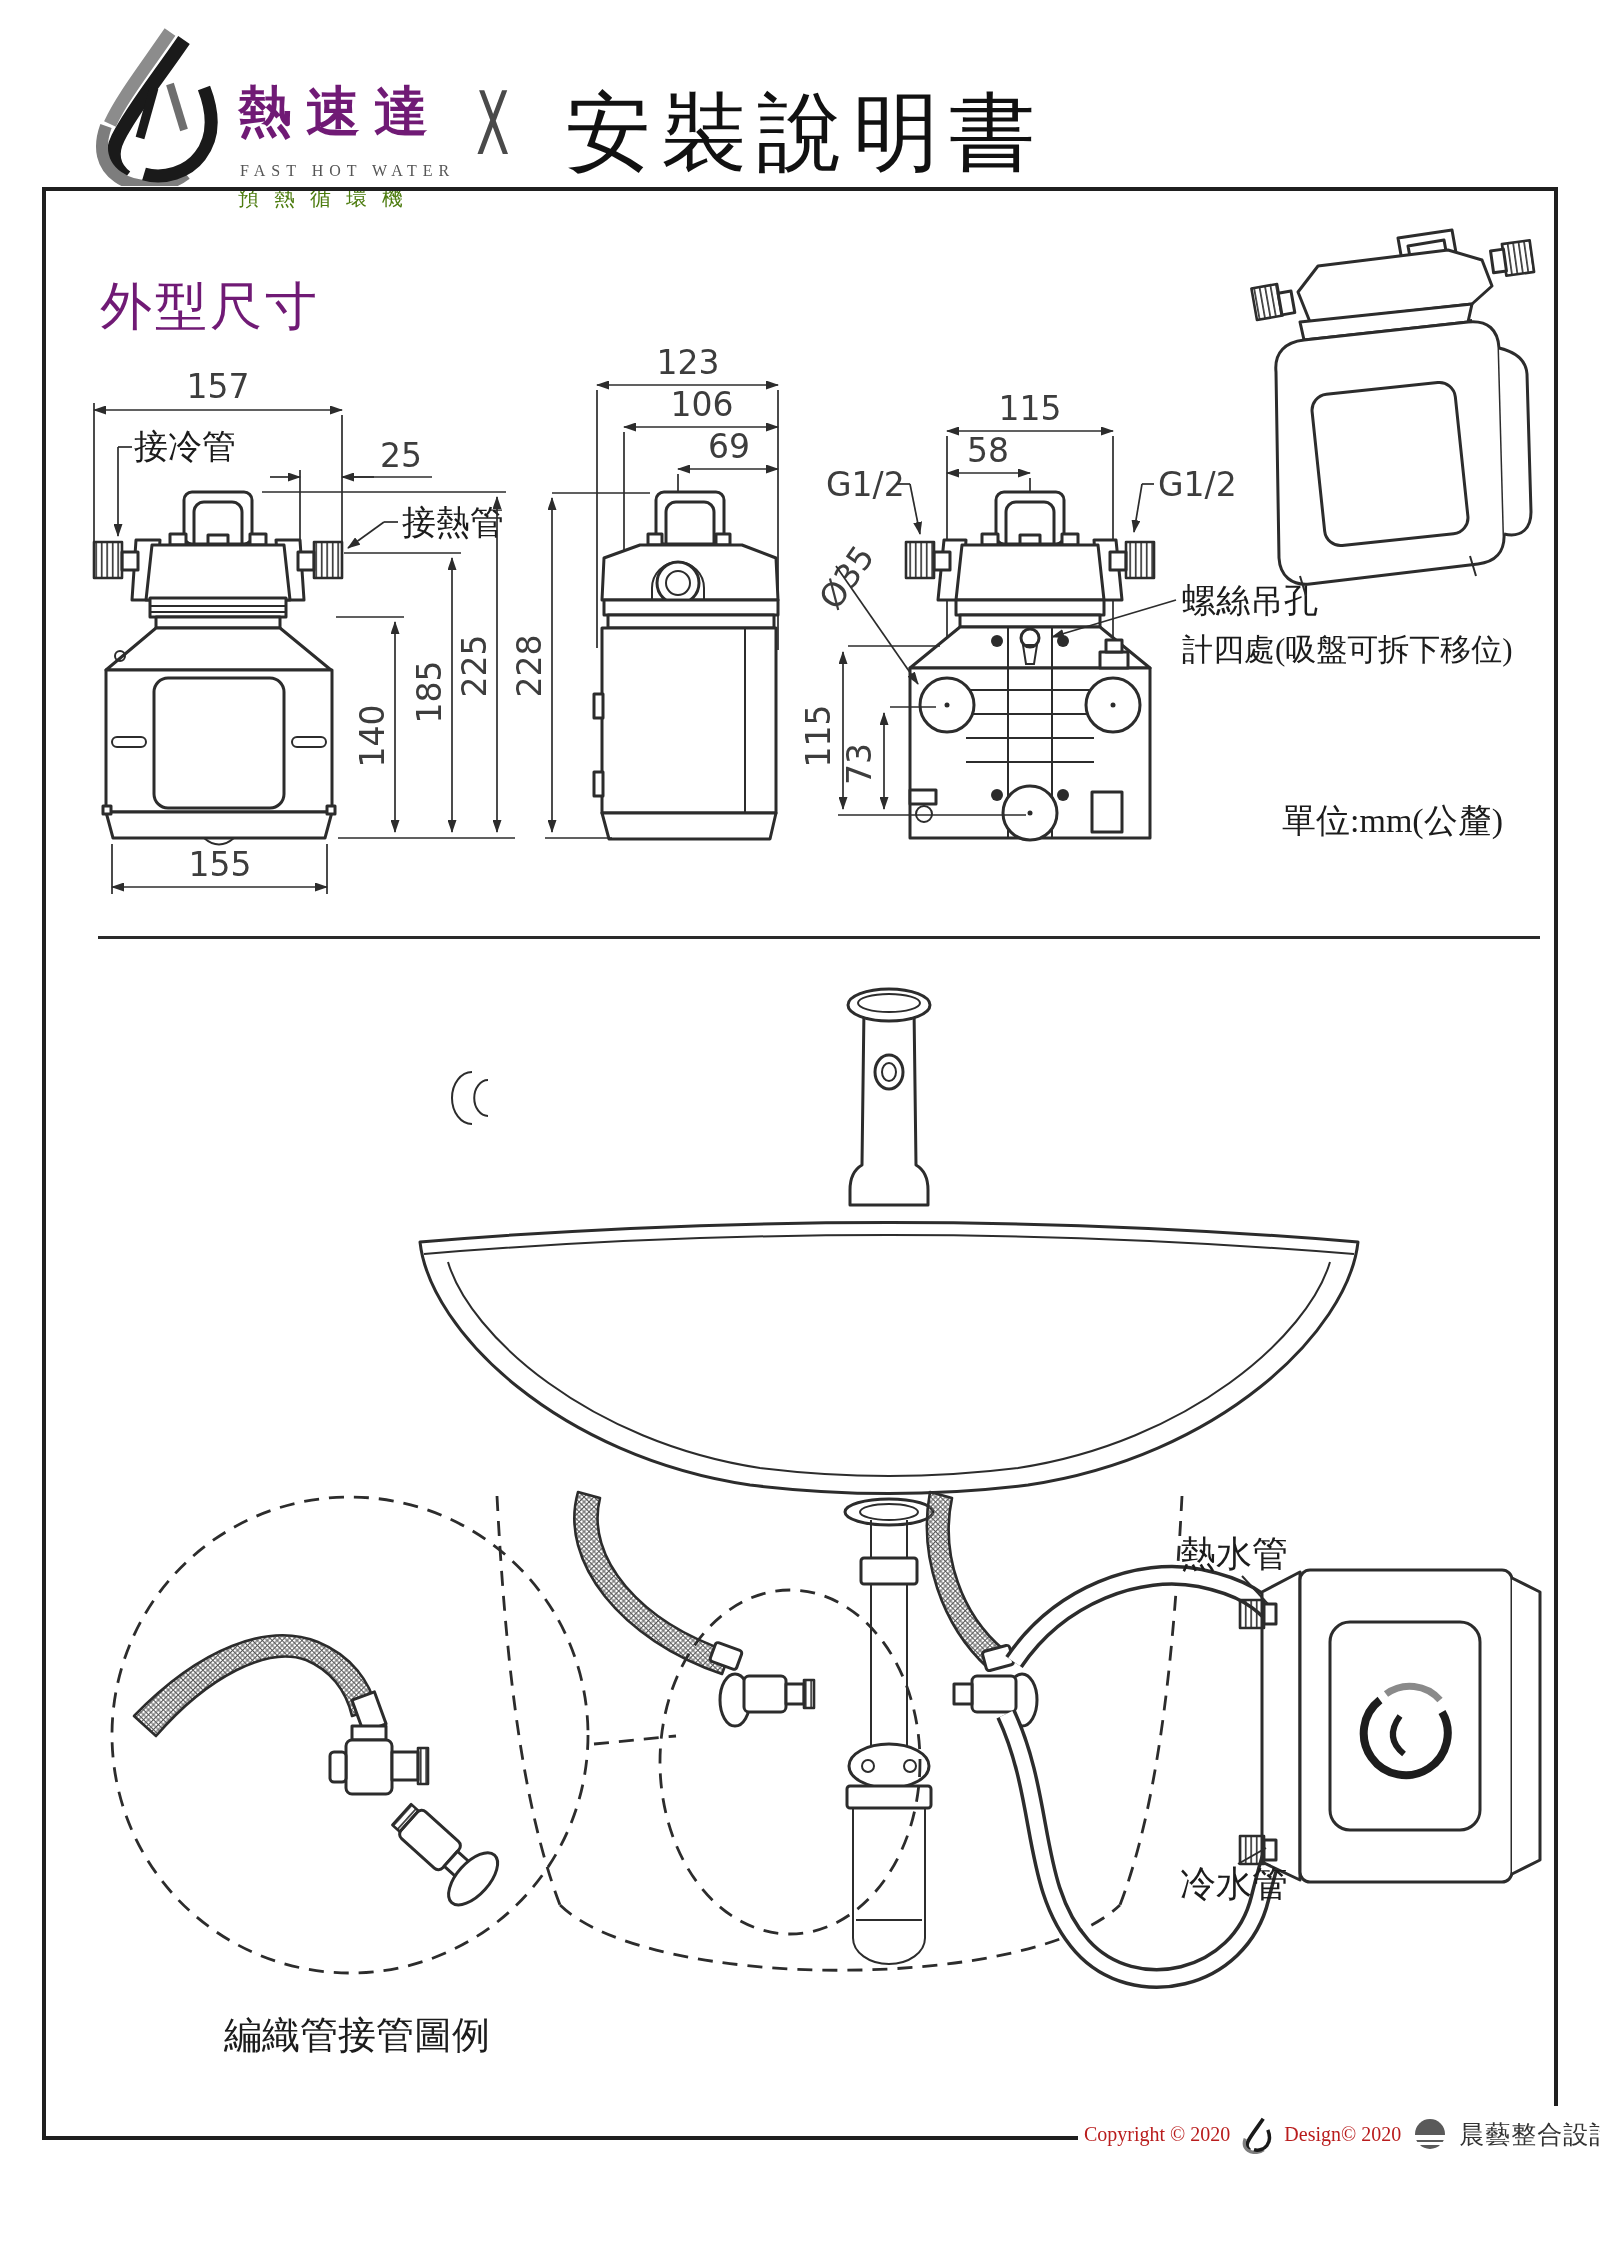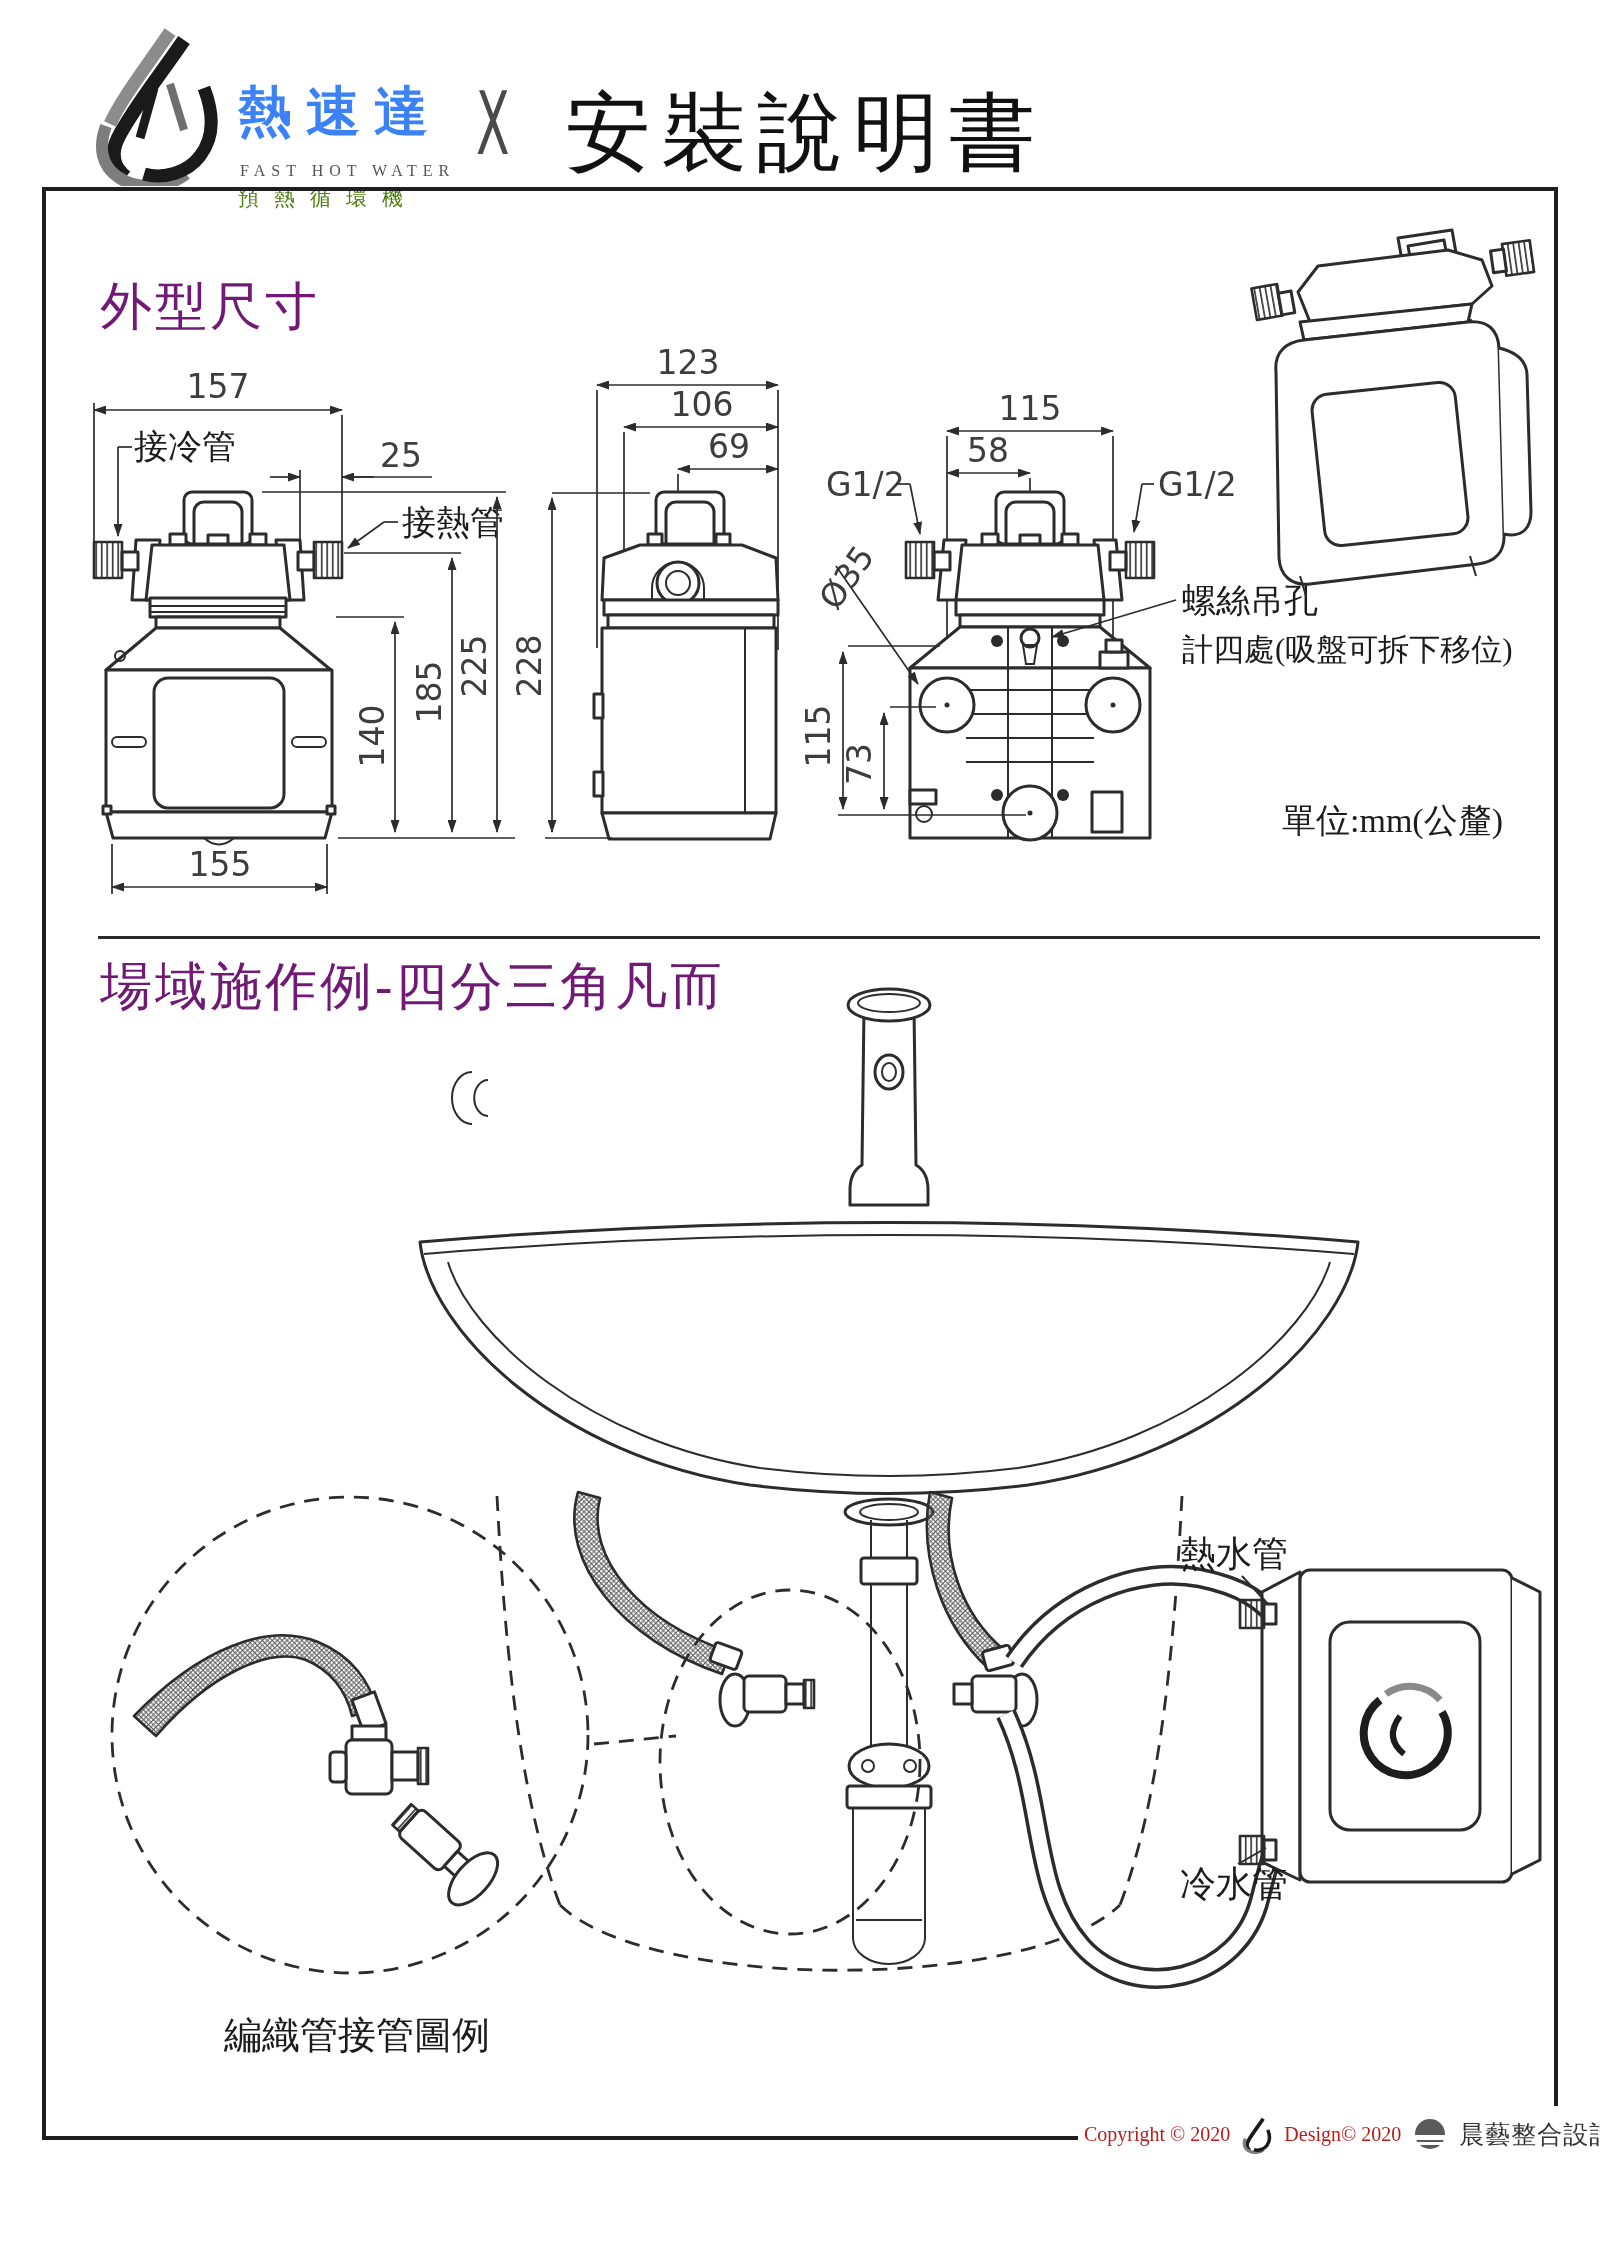--- a/index.html
+++ b/index.html
@@ -1,20 +1,20 @@
 <!DOCTYPE html>
 <html><head>
 <meta charset="utf-8">
 <style>
   html,body{margin:0;padding:0;background:#fff;}
   #page{position:relative;width:1600px;height:2262px;background:#fff;overflow:hidden;
         font-family:"Liberation Serif",serif;color:#1d1d1d;}
   .abs{position:absolute;}
   
-  .brand{font-size:54px;letter-spacing:14px;font-weight:600;color:#3b82f6;}
+  .brand{font-size:54px;letter-spacing:14px;font-weight:600;color:#701a75;}
   .brand-en{font-size:16px;letter-spacing:6px;color:#555;margin-top:7px;}
   .brand-sub{font-size:21px;letter-spacing:15px;color:#4d7c0f;}
   .xsep{font-family:"DejaVu Sans",sans-serif;font-size:72px;color:#4a4a4a;transform:scale(.68,1.2);}
   .title{font-size:86px;letter-spacing:10px;color:#111;font-weight:400;white-space:nowrap;}
   
   .frame{border:4px solid #1f1f1f;}
   .h1{font-size:52px;font-weight:400;color:#701a75;letter-spacing:3px;white-space:nowrap;}
   .divider{background:#2a2a2a;height:3px;}
   
   .ln{stroke:#2c2c2c;stroke-width:1.7;fill:none;}
@@ -240,21 +240,20 @@
                          L1504,534 C1505,552 1495,562 1478,564 L1310,584 C1292,586 1280,576 1279,558 Z"></path>
       <path class="o" d="M1499,348 C1516,352 1526,360 1527,374 L1531,512 C1531,528 1522,538 1504,534"></path>
       <rect class="of" x="1318" y="388" width="144" height="152" rx="16" transform="rotate(-6 1390 464)"></rect>
       <path class="o2" d="M1300,576 L1306,596 M1470,556 L1476,576"></path>
     </g>
 
     <text class="cjk" x="1282" y="832">單位:mm(公釐)</text>
   </svg>
 
   <div class="abs divider" style="left:98px;top:936px;width:1442px;"></div>
-  <div class="abs h1" style="left:100px;top:952px">場域施作例-四分三角凡而</div>
 
   <svg class="abs" style="left:60px;top:985px" width="1500" height="1090" viewBox="60 985 1500 1090">
 
     <path class="dsh" d="M497,1496 C505,1650 520,1800 560,1905"></path>
     <path class="dsh" d="M1182,1496 C1174,1650 1160,1800 1120,1905"></path>
     <path class="dsh" d="M560,1905 C650,1992 1030,1992 1120,1905"></path>
 
     <g>
       <path class="o2" d="M472,1072 a20,26 0 0 0 0,52"></path>
       <path class="o2" d="M488,1080 a13,17 0 0 0 0,36"></path>

